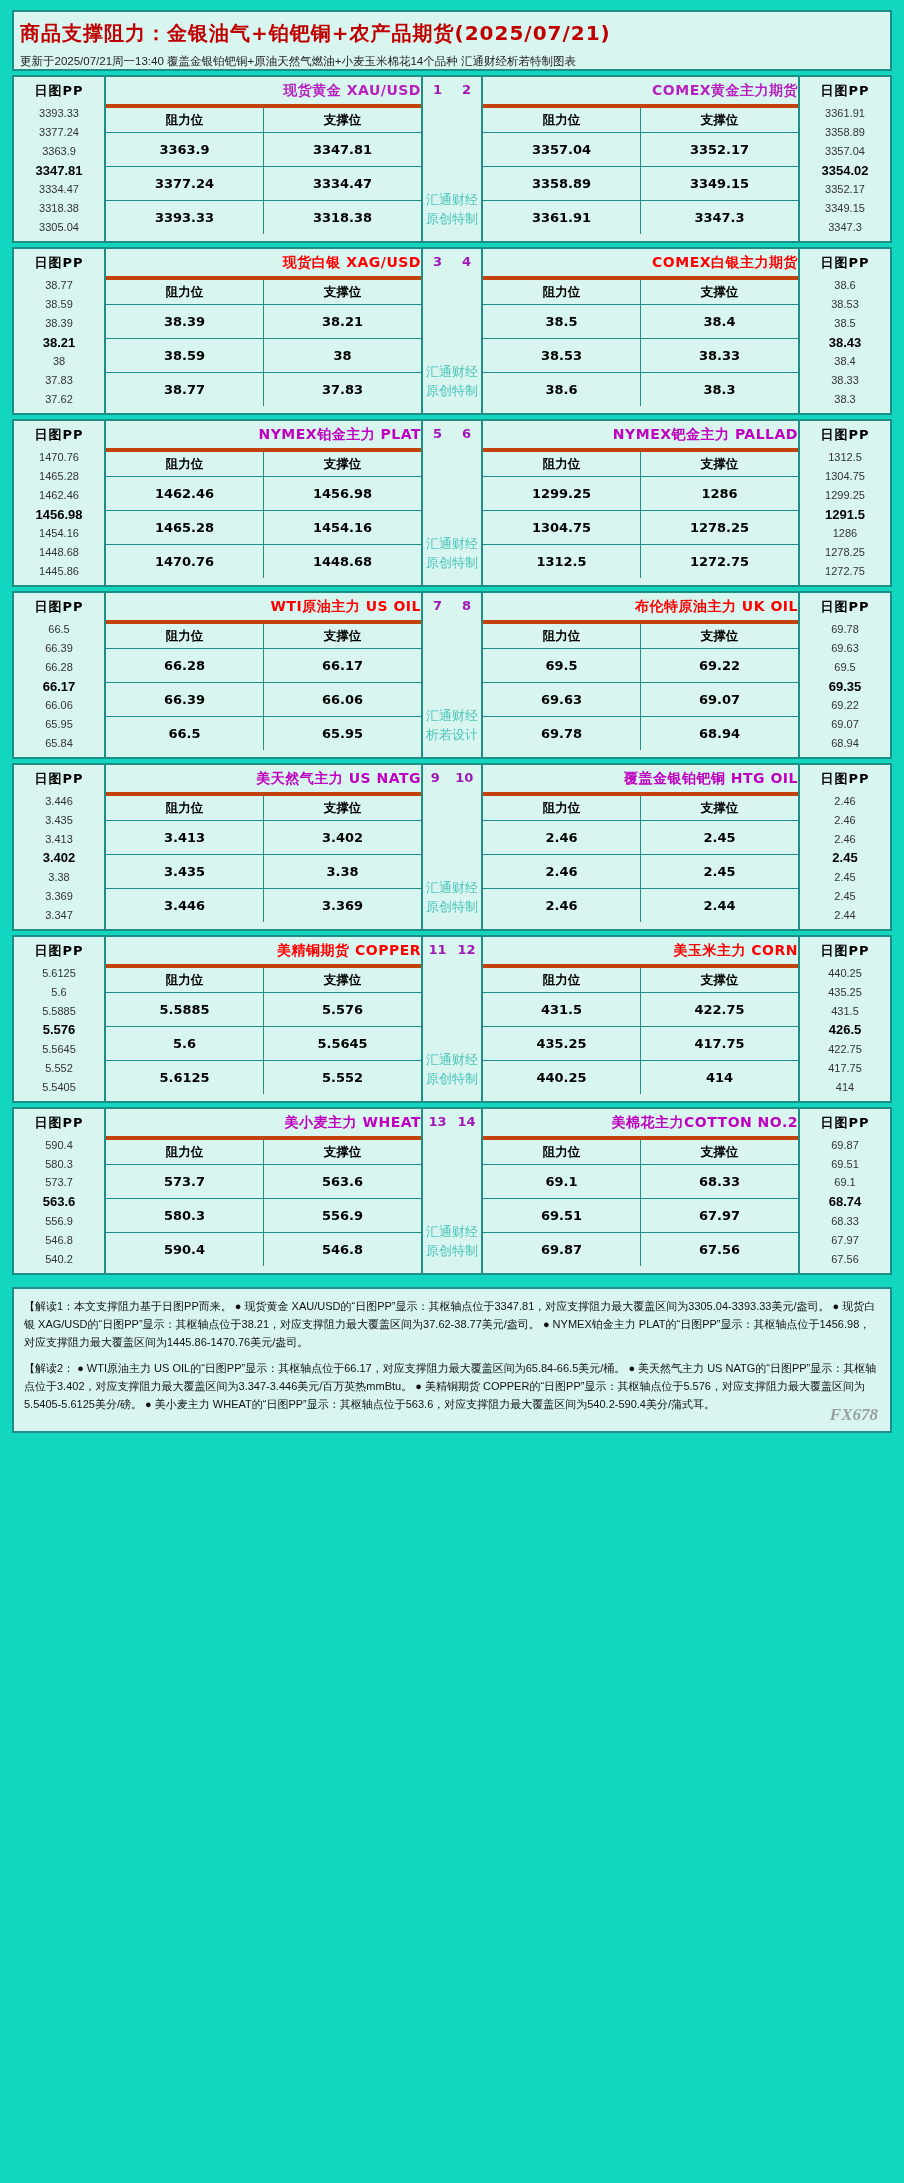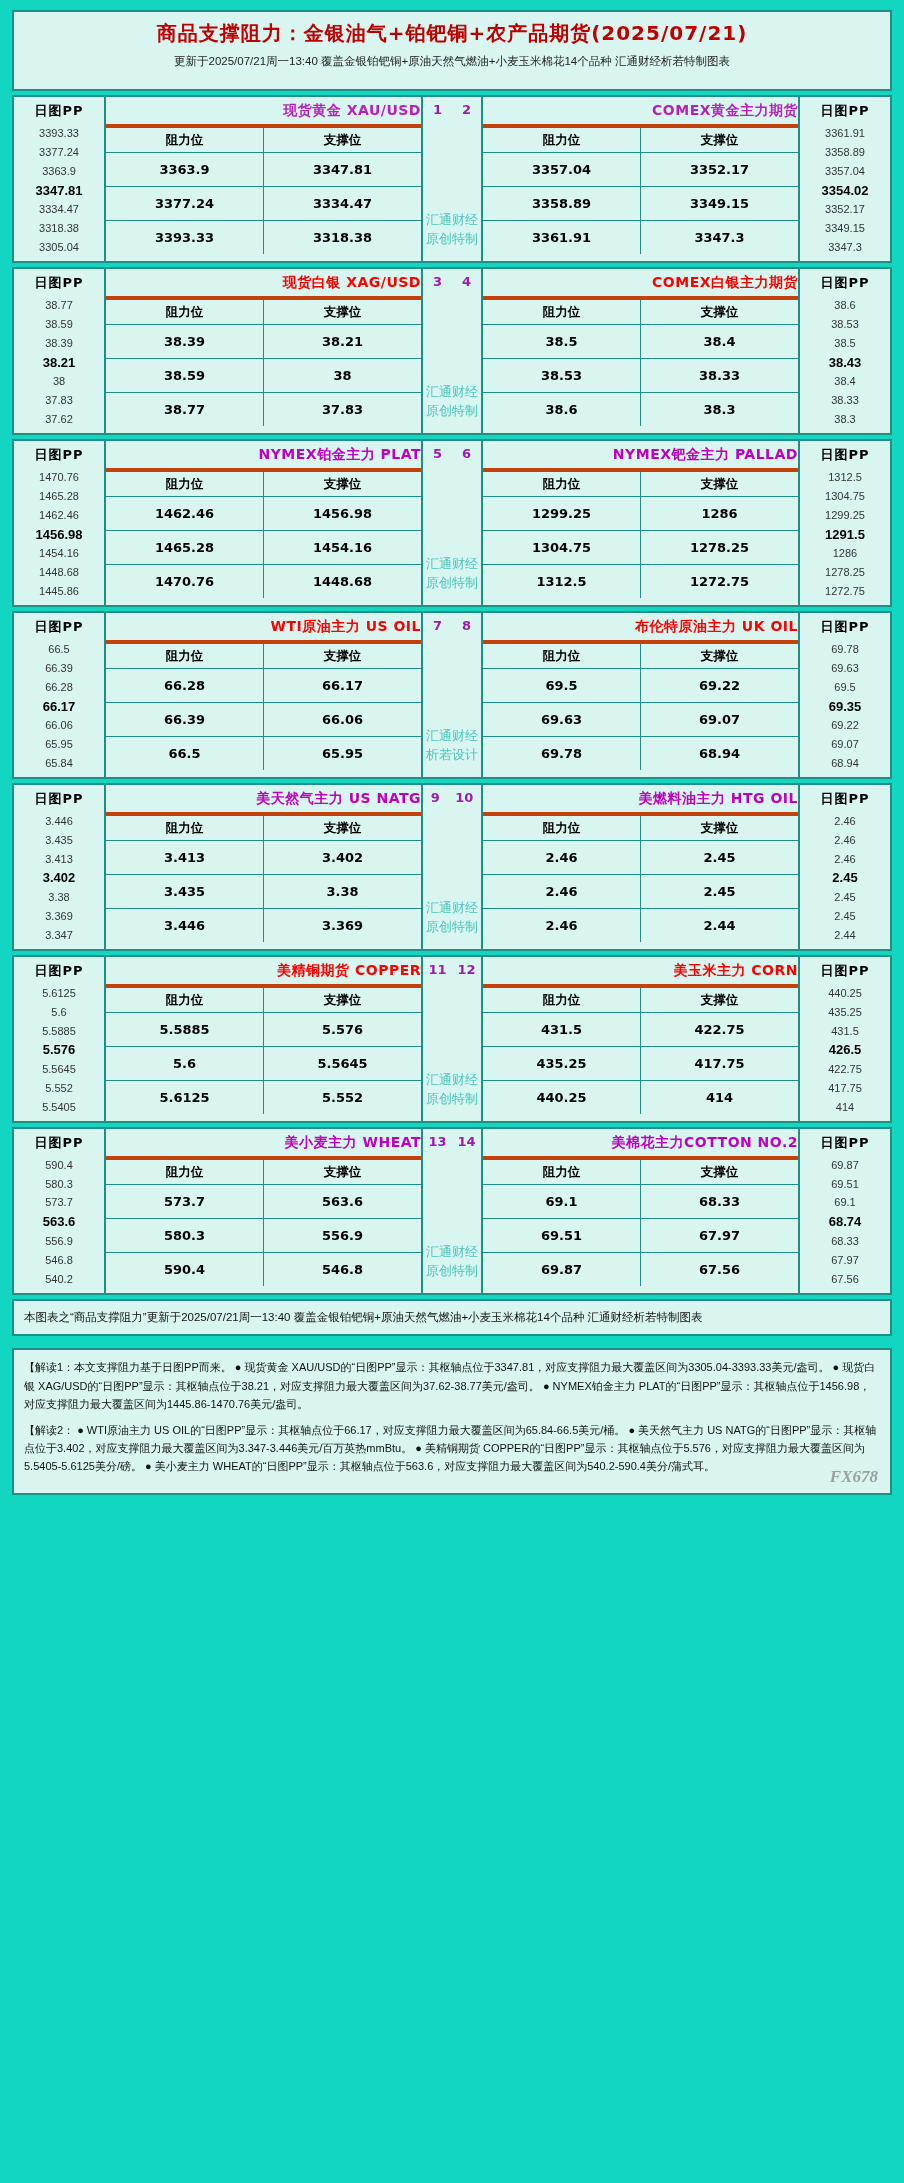--- a/index.html
+++ b/index.html
@@ -11,22 +11,22 @@
   }
   .page{
     width:904px;
     box-sizing:border-box;
     padding:10px 12px 14px 12px;
     background:linear-gradient(90deg,#12d6c0 0%,#12d6c0 100%);
   }
   .title-box{
     background:#d8f5ef;
     border:2px solid #1e8f86;
-    padding:8px 6px 20px 6px;
-    text-align:center;
+    padding:8px 6px 0 6px;
+    text-align:left;
   }
   .main-title{
     color:#c00000;
     font-weight:bold;
     font-size:20px;
     letter-spacing:1px;
     font-family:"DejaVu Sans","Liberation Sans",sans-serif;
   }
   .subtitle{
     color:#222;
@@ -542,21 +542,21 @@
           <div class="mid-nums">
             <span>9</span>
             <span>10</span>
           </div>
           <div class="mid-watermark">
             <div>汇通财经</div>
             <div>原创特制</div>
           </div>
         </div>
         <div class="side">
-          <div class="side-title c-purple">美燃料油主力 HTG OIL</div>
+          <div class="side-title c-purple">覆盖金银铂钯铜 HTG OIL</div>
           <div class="grid">
             <div class="grid-head">
               <div>阻力位</div>
               <div>支撑位</div>
             </div>
             <div class="grid-row">
               <div>2.46</div>
               <div>2.45</div>
             </div>
             <div class="grid-row">
@@ -733,21 +733,20 @@
             <div>69.1</div>
             <div class="pivot">68.74</div>
             <div>68.33</div>
             <div>67.97</div>
             <div>67.56</div>
           </div>
         </div>
       </div>
     </div>
 
-  <div class="footer-box">本图表之“商品支撑阻力”更新于2025/07/21周一13:40  覆盖金银铂钯铜+原油天然气燃油+小麦玉米棉花14个品种  汇通财经析若特制图表</div>
 
   <div class="note-box">
     <p>【解读1：本文支撑阻力基于日图PP而来。 ● 现货黄金 XAU/USD的“日图PP”显示：其枢轴点位于3347.81，对应支撑阻力最大覆盖区间为3305.04-3393.33美元/盎司。 ● 现货白银 XAG/USD的“日图PP”显示：其枢轴点位于38.21，对应支撑阻力最大覆盖区间为37.62-38.77美元/盎司。 ● NYMEX铂金主力 PLAT的“日图PP”显示：其枢轴点位于1456.98，对应支撑阻力最大覆盖区间为1445.86-1470.76美元/盎司。</p>
     <p>【解读2： ● WTI原油主力 US OIL的“日图PP”显示：其枢轴点位于66.17，对应支撑阻力最大覆盖区间为65.84-66.5美元/桶。 ● 美天然气主力 US NATG的“日图PP”显示：其枢轴点位于3.402，对应支撑阻力最大覆盖区间为3.347-3.446美元/百万英热mmBtu。 ● 美精铜期货 COPPER的“日图PP”显示：其枢轴点位于5.576，对应支撑阻力最大覆盖区间为5.5405-5.6125美分/磅。 ● 美小麦主力 WHEAT的“日图PP”显示：其枢轴点位于563.6，对应支撑阻力最大覆盖区间为540.2-590.4美分/蒲式耳。</p>
     <span class="wm">FX678</span>
   </div>
 
 </div>
 
 </body></html>

